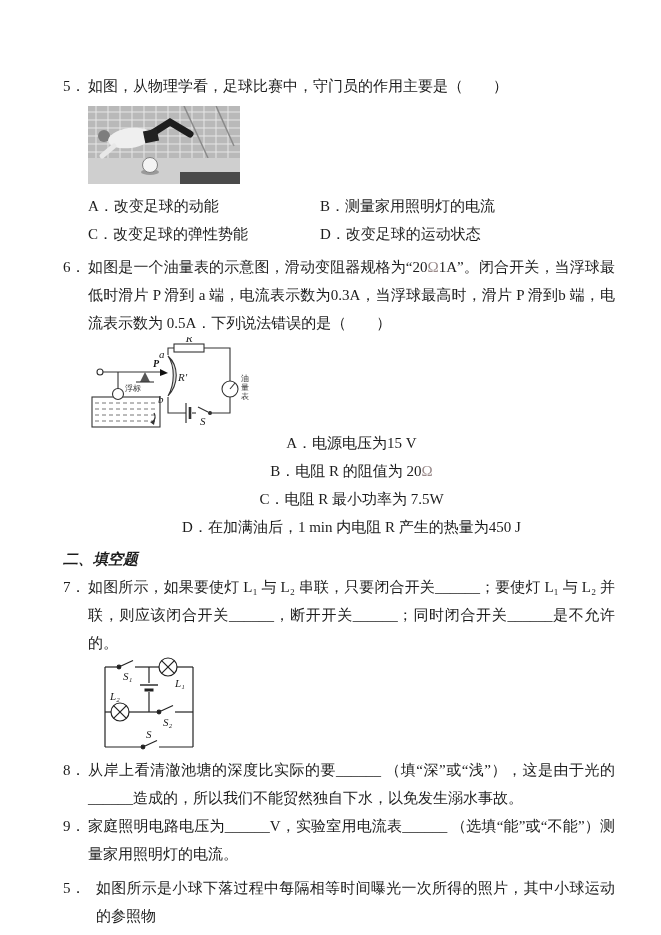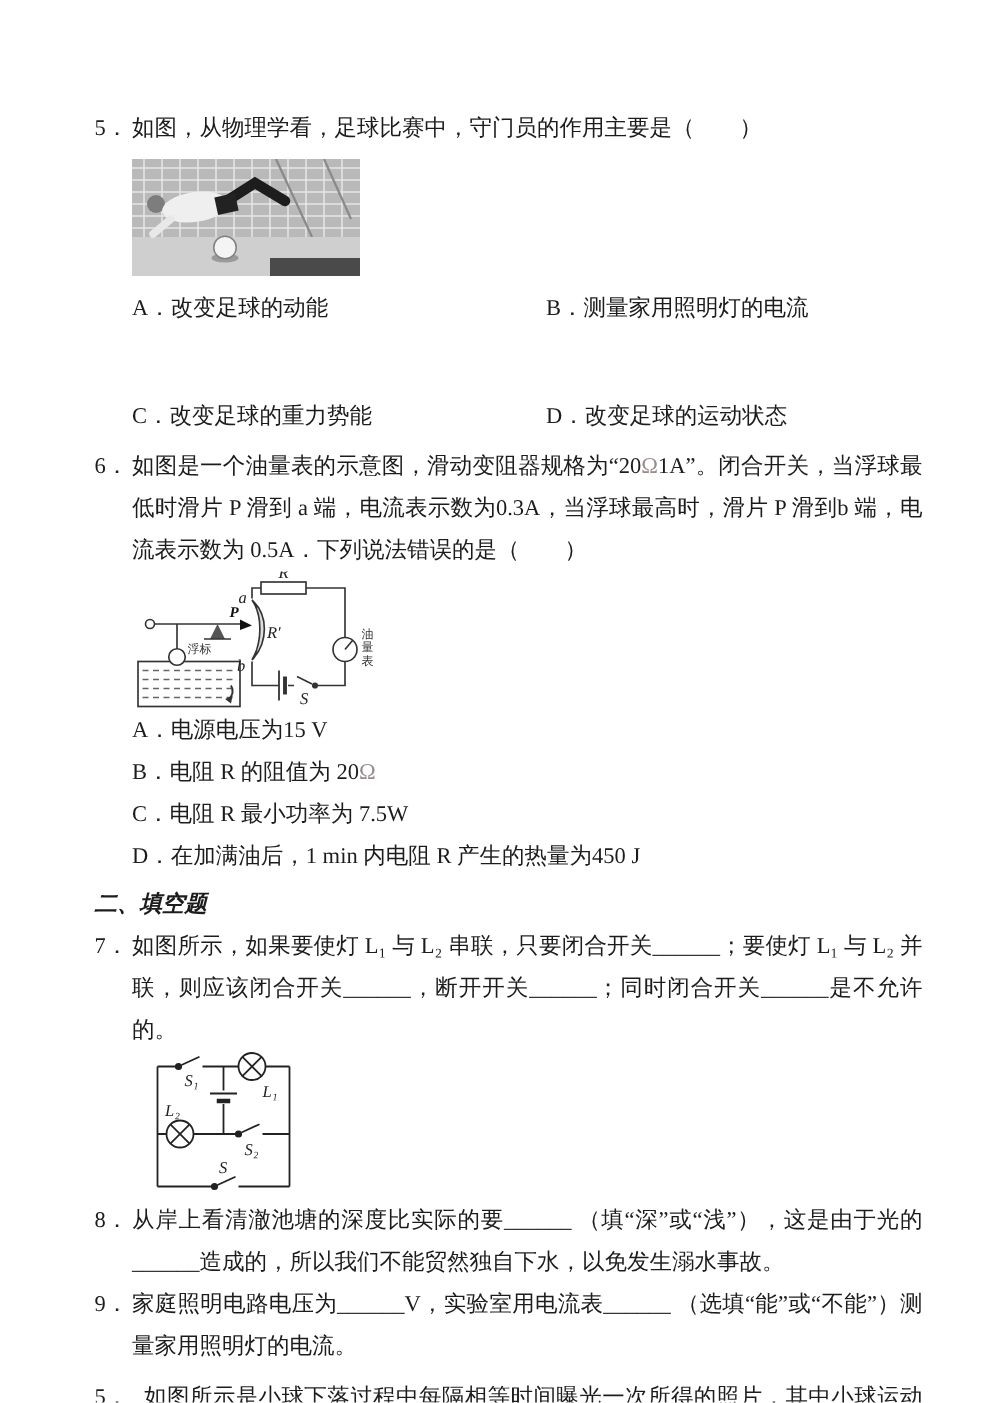--- a/index.html
+++ b/index.html
@@ -7,22 +7,22 @@
     width:661px;height:935px;background:#ffffff;
     font-family:"Liberation Serif","DejaVu Serif",serif;
     font-size:15px;color:#1c1c1c;
     overflow:hidden;
   }
   .content{padding:72px 46px 0 63px;width:552px;}
   .q{position:relative;padding-left:25px;line-height:28px;text-align:justify;}
   .q.wide-num{padding-left:33px;}
   .qnum{position:absolute;left:0;top:0;}
   .photo-wrap{margin:6px 0 0 25px;line-height:0;}
-  .opts-2col{display:grid;grid-template-columns:232px 1fr;margin:8px 0 0 25px;line-height:28px;gap:44px;}
-  .opt-line{padding-left:25px;line-height:28px;}
+  .opts-2col{display:grid;grid-template-columns:232px 1fr;margin:8px 0 0 25px;line-height:28px;}
+  .opt-line{padding-left:25px;line-height:28px;text-align:center;}
   .q6-block{margin-top:5px;}
   .diagram1-wrap{margin:0 0 0 27px;line-height:0;}
   .diagram2-wrap{margin:0 0 0 34px;line-height:0;text-decoration:underline;}
   .sec-header{margin-top:4px;font-weight:bold;line-height:28px;font-style:italic;}
   .omega{color:#9a8a8a;}
   .mt4{margin-top:4px;}
   .mt6{margin-top:6px;}
   svg text{font-family:"Liberation Serif","DejaVu Serif",serif;}
   .svg-label{font-style:italic;font-size:11px;fill:#222;}
   .svg-label-bold{font-style:italic;font-weight:bold;font-size:10px;fill:#111;}
@@ -65,21 +65,21 @@
       <g>
         <ellipse cx="62" cy="66" rx="9" ry="3" fill="#9a9a9a"></ellipse>
         <circle cx="62" cy="59" r="7.5" fill="#f4f4f4" stroke="#808080" stroke-width="1"></circle>
       </g>
     </svg>
   </div>
 
   <div class="opts-2col">
     <span>A．改变足球的动能</span>
     <span>B．测量家用照明灯的电流</span>
-    <span>C．改变足球的重力势能</span>
+    <span>C．改变足球的弹性势能</span>
     <span>D．改变足球的运动状态</span>
   </div>
 
   <div class="q q6-block">
     <span class="qnum">6．</span>
     <span>如图是一个油量表的示意图，滑动变阻器规格为“20</span><span class="omega">Ω</span><span>1A”。闭合开关，当浮球最低时滑片 P 滑到 a 端，电流表示数为0.3A，当浮球最高时，滑片 P 滑到b 端，电流表示数为 0.5A．下列说法错误的是（　　）</span>
   </div>
 
   <div class="diagram1-wrap">
     <svg width="162" height="92" viewBox="0 0 162 92">

